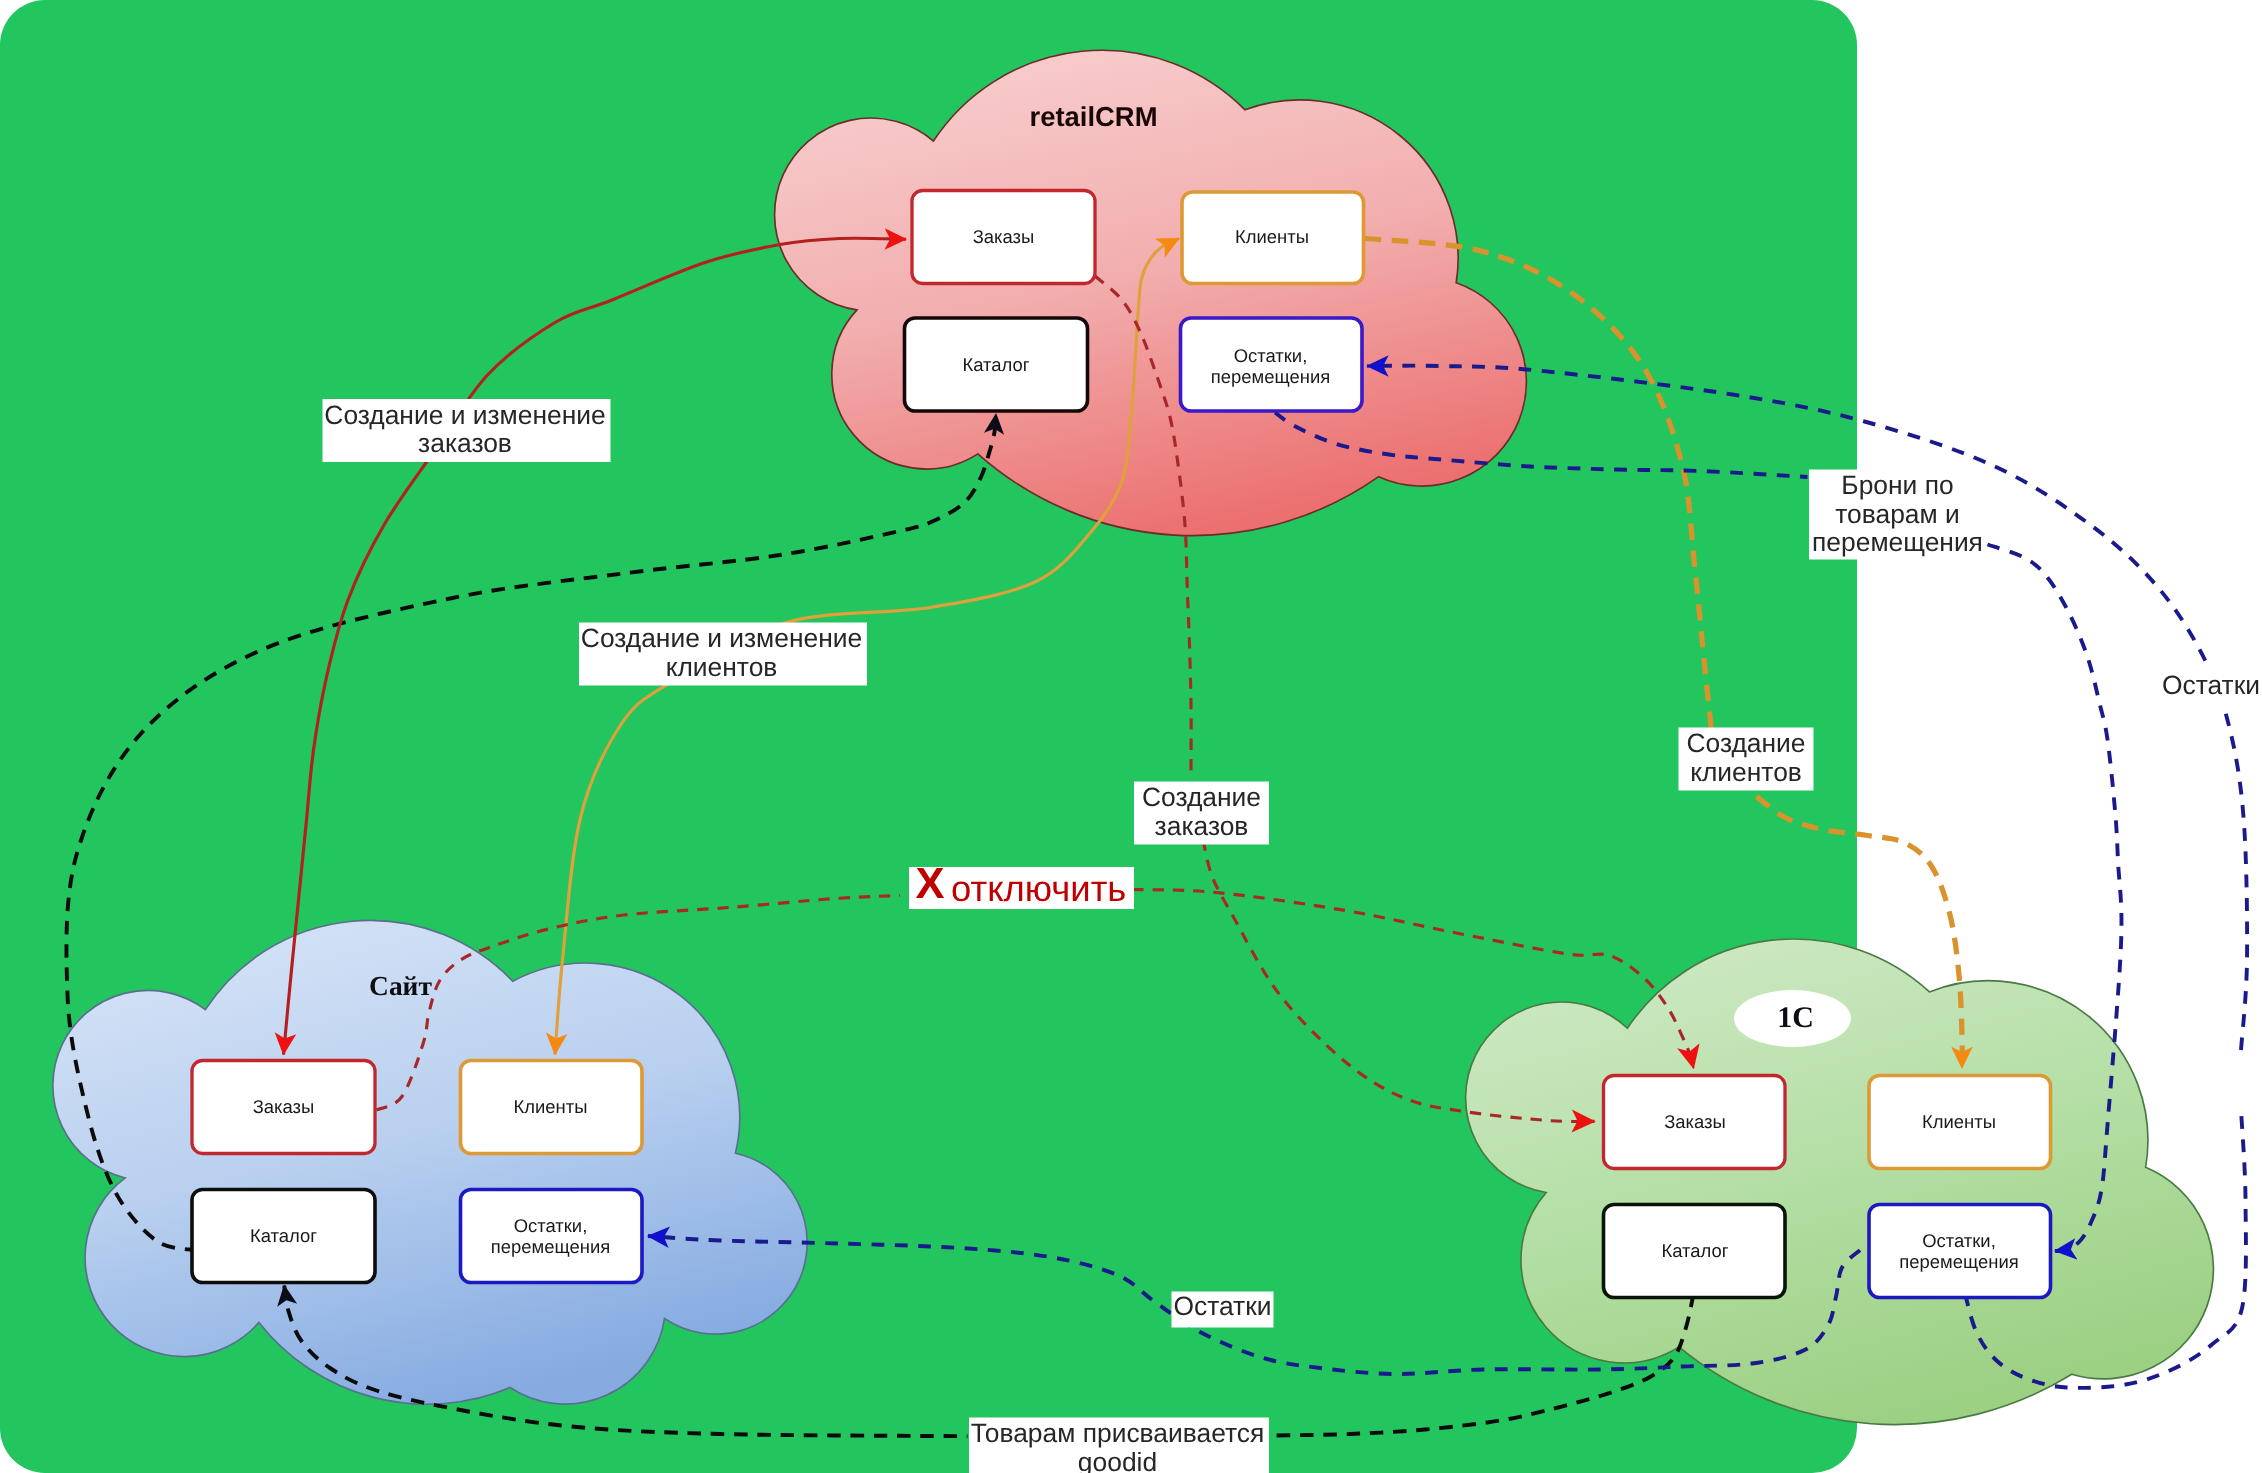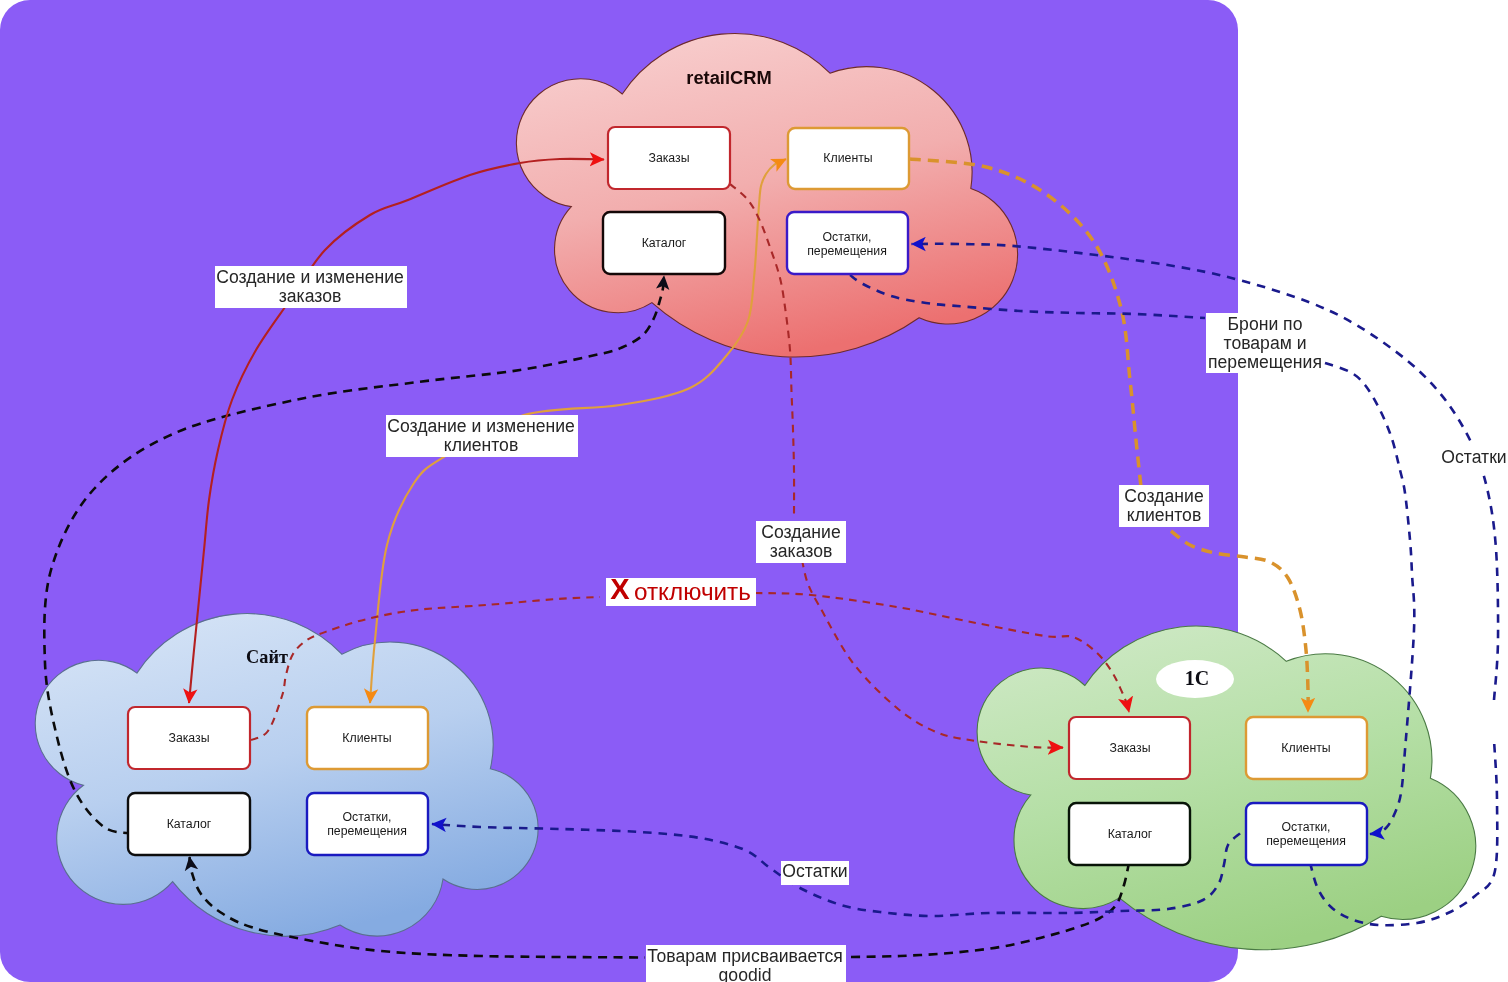--- a/index.html
+++ b/index.html
@@ -1,18 +1,18 @@
 <!DOCTYPE html>
 <html><head>
 <meta charset="utf-8">
 <title>retailCRM integration diagram</title>
 <style>
   html,body{margin:0;padding:0;background:#ffffff;}
   body{width:1508px;height:982px;overflow:hidden;font-family:"Liberation Sans",sans-serif;}
-  #stage{position:relative;width:1238px;height:982px;background:#8b5cf6;border-radius:30px;}
+  #stage{position:relative;width:1238px;height:982px;background:#22c55e;border-radius:30px;}
   svg{display:block;}
   text{dominant-baseline:middle;}
   .boxlabel{font-size:12.3px;fill:#1a1a1a;text-anchor:middle;}
   .cloudtitle{font-weight:bold;font-size:18.3px;fill:#0d0d14;text-anchor:middle;font-family:"Liberation Serif",serif;}
   .cloudtitle-sans{font-weight:bold;font-size:18.3px;fill:#1a0808;text-anchor:middle;font-family:"Liberation Sans",sans-serif;}
   .edgelabel{font-size:17.6px;fill:#262626;text-anchor:middle;}
   .disable-x{font-weight:bold;font-size:29px;fill:#c00000;text-anchor:middle;}
   .disable-t{font-size:24.3px;fill:#c00000;text-anchor:start;}
   .pathline{fill:none;}
 </style>

